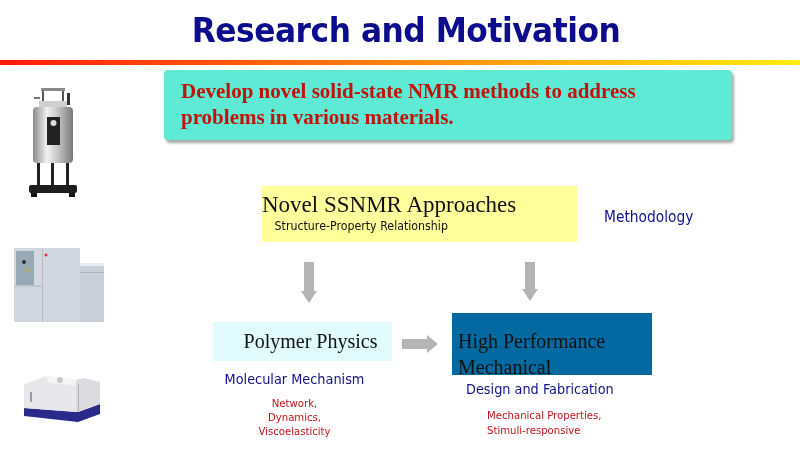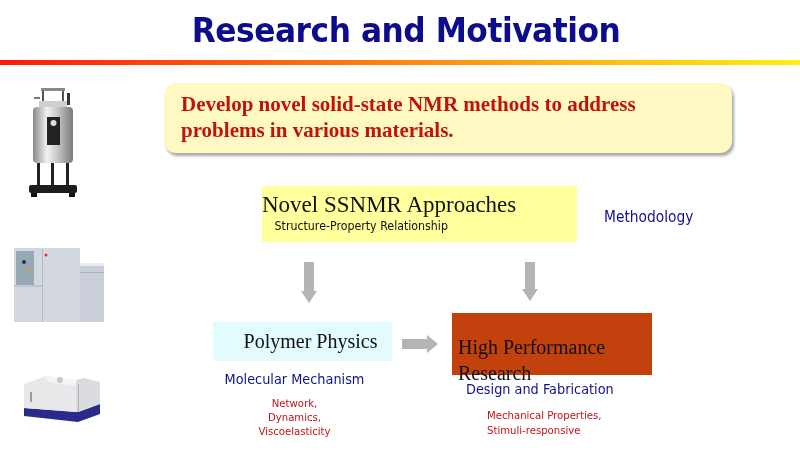--- a/index.html
+++ b/index.html
@@ -18,23 +18,23 @@
       color: #0c0c8c;
       transform: scaleX(0.92); transform-origin: 406px 0;
     }
     .title-bar {
       left: 0; top: 60px; width: 800px; height: 5px;
       background: linear-gradient(to right, #ff1a0a 0%, #ff5a0a 30%, #ff9a10 60%, #ffd010 85%, #ffee10 100%);
     }
 
     
     .goal-box {
-      left: 164px; top: 83px; width: 568px; height: 70px;
-      background: #fef9c3;
-      border-radius: 12px;
+      left: 164px; top: 70px; width: 568px; height: 70px;
+      background: #5eead4;
+      border-radius: 4px;
       box-shadow: 2px 3px 3px rgba(0,0,0,0.35);
       box-sizing: border-box; padding: 8px 0 0 17px;
     }
     .goal-text {
       font-family: "Liberation Serif", serif;
       font-weight: bold; font-size: 21px; line-height: 26px;
       color: #c0140a;
     }
 
     
@@ -73,21 +73,21 @@
     }
     .pp-details {
       left: 213px; top: 397px; width: 163px; text-align: center;
       font-family: "DejaVu Sans", sans-serif; font-size: 11px; line-height: 14px; color: #c0141a;
       transform: scaleX(0.92);
     }
 
     
     .hp-box {
       left: 452px; top: 313px; width: 200px; height: 62px;
-      background: #c2410c; box-sizing: border-box; padding: 21px 0 0 6px;
+      background: #0369a1; box-sizing: border-box; padding: 15px 0 0 6px;
       font-family: "Liberation Serif", serif; font-size: 20px; color: #111; line-height: 26px;
     }
     .design-fab {
       left: 466px; top: 381px;
       font-family: "DejaVu Sans", sans-serif; font-size: 14px; color: #12128c;
       transform: scaleX(0.92); transform-origin: 0 0; white-space: nowrap;
     }
     .hp-details {
       left: 487px; top: 408px;
       font-family: "DejaVu Sans", sans-serif; font-size: 11px; line-height: 15px; color: #c0141a;
@@ -193,19 +193,19 @@
 <div class="abs pp-box">Polymer Physics</div>
 <div class="abs mol-mech">Molecular Mechanism</div>
 <div class="abs pp-details">
   <div>Network,</div>
   <div>Dynamics,</div>
   <div>Viscoelasticity</div>
 </div>
 
 <div class="abs hp-box">
   <div>High Performance</div>
-  <div>Research</div>
+  <div>Mechanical</div>
 </div>
 <div class="abs design-fab">Design and Fabrication</div>
 <div class="abs hp-details">
   <div>Mechanical Properties,</div>
   <div>Stimuli-responsive</div>
 </div>
 
 </body></html>

